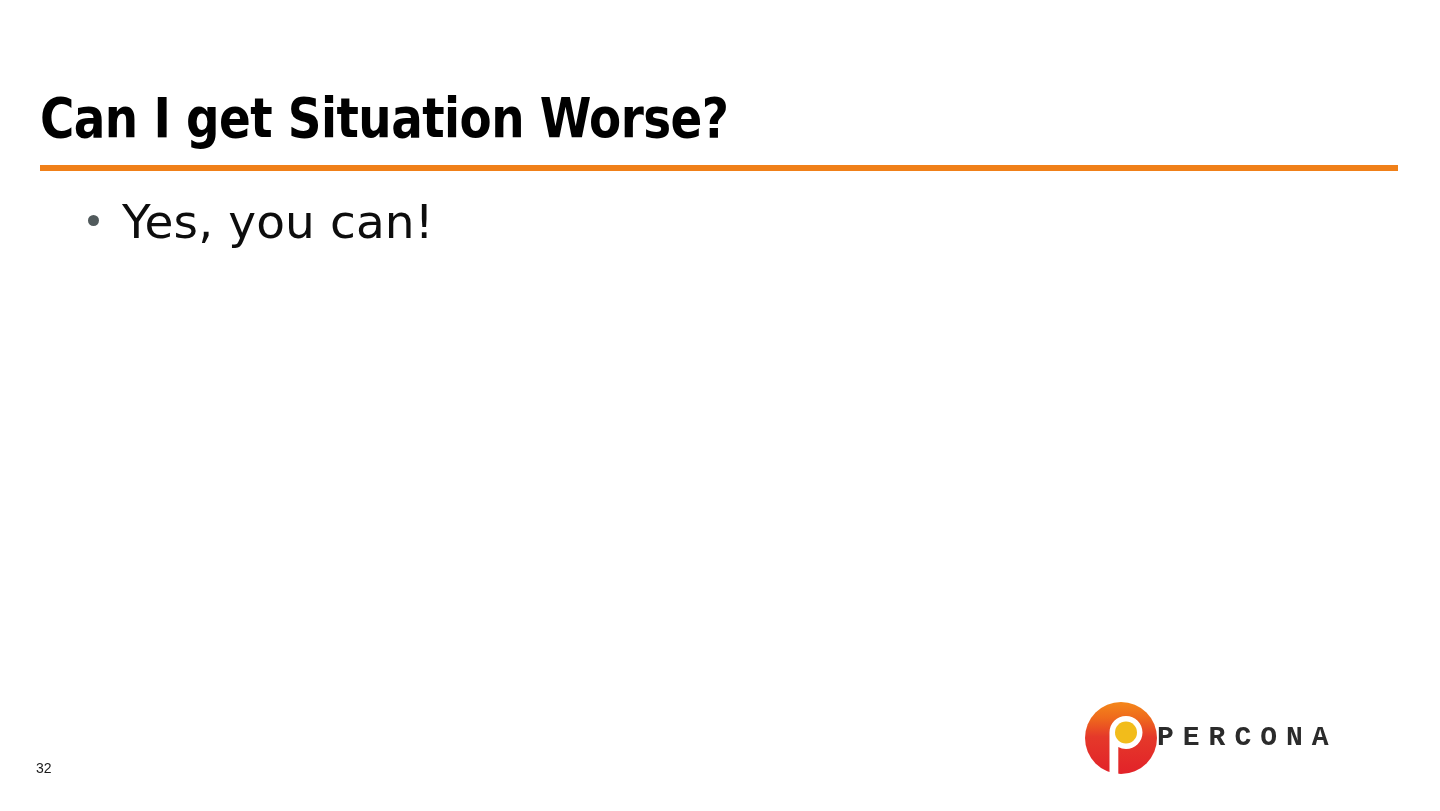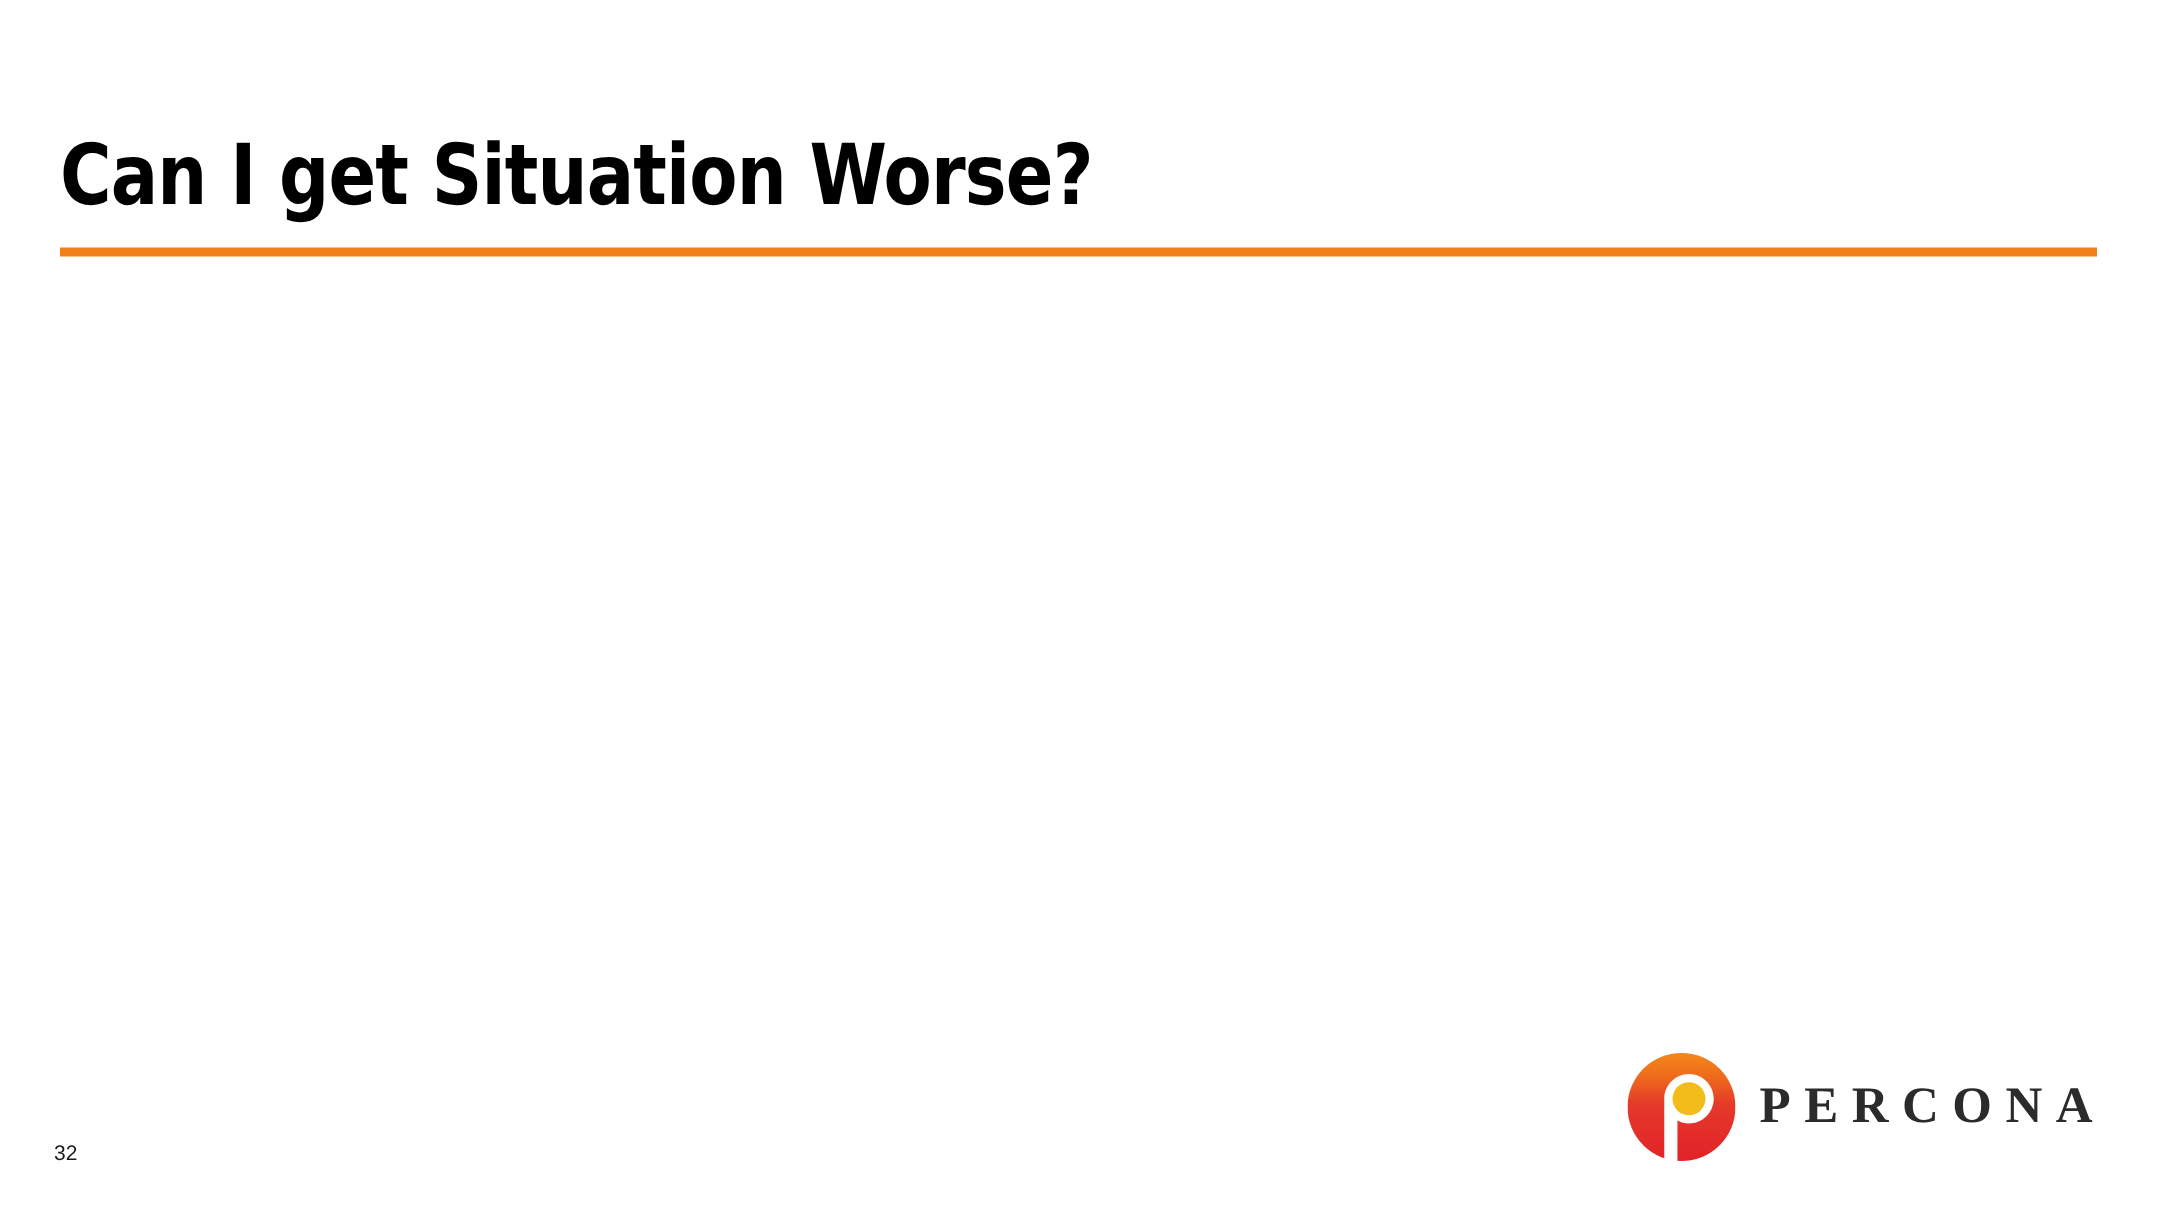--- a/index.html
+++ b/index.html
@@ -105,39 +105,45 @@
     align-items: center;
   }
   .logo-mark {
     flex: 0 0 auto;
     width: 72px;
     height: 72px;
     display: block;
   }
   .logo-wordmark {
     flex: 0 0 auto;
-    margin-left: 16px;
-    font-family: Liberation Serif, serif;
-    font-size: 34px;
+    margin-left: 0;
+    font-family: Liberation Mono, monospace;
+    font-size: 28px;
     font-weight: bold;
     letter-spacing: 9px;
     color: #2B2B2B;
     line-height: 34px;
     white-space: nowrap;
   }
 </style>
 </head>
 <body>
 
 <div class="slide">
 
   <h1 class="slide-title">Can I get Situation Worse?</h1>
 
   <div class="title-rule"></div>
 
+  <ul class="body-list">
+    <li class="bullet-row">
+      <span class="bullet-dot"></span>
+      <span class="bullet-text">Yes, you can!</span>
+    </li>
+  </ul>
 
   <div class="page-number">32</div>
 
   <div class="logo">
     <svg class="logo-mark" viewBox="0 0 72 72">
       <defs>
         <linearGradient id="pGrad" x1="0" y1="0" x2="0" y2="1">
           <stop offset="0%" stop-color="#F4871A"></stop>
           <stop offset="22%" stop-color="#EF6A1C"></stop>
           <stop offset="48%" stop-color="#E5392A"></stop>

